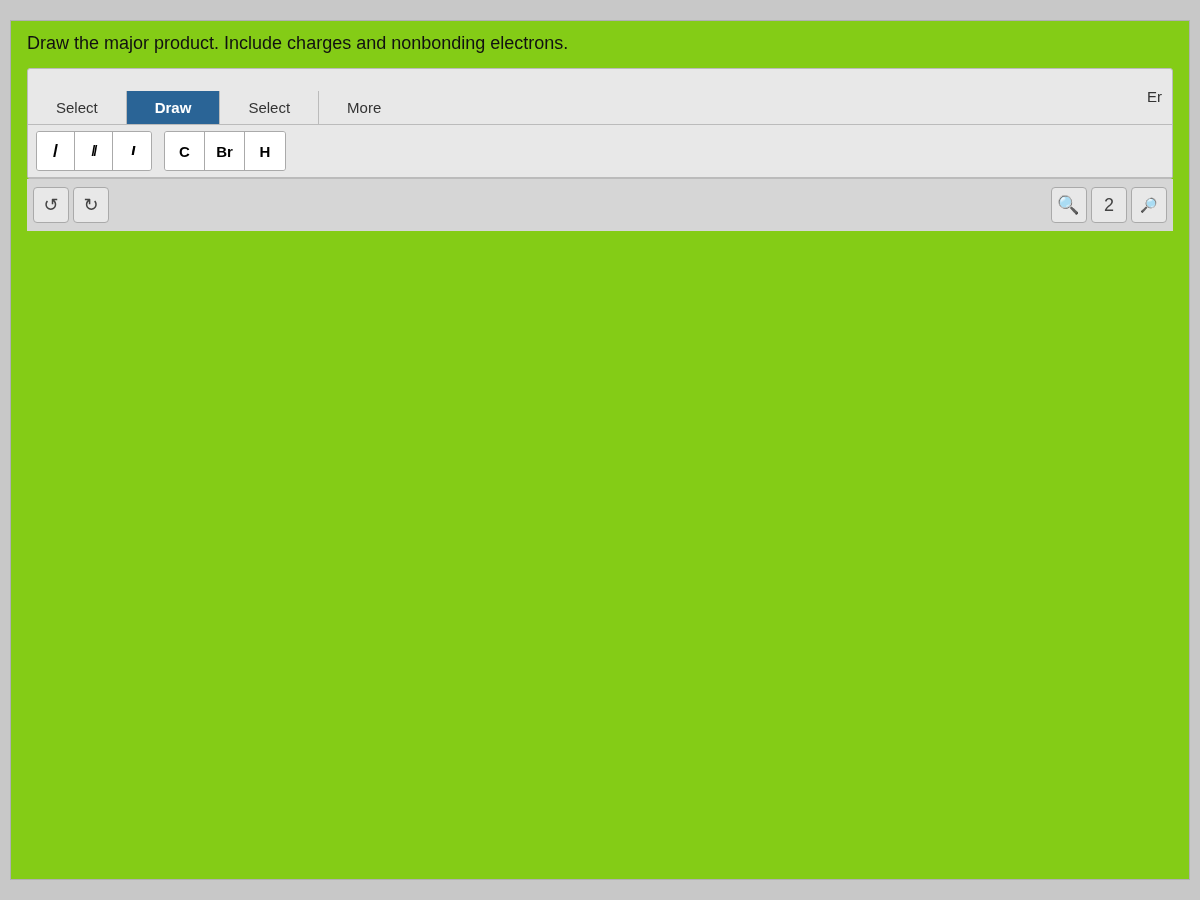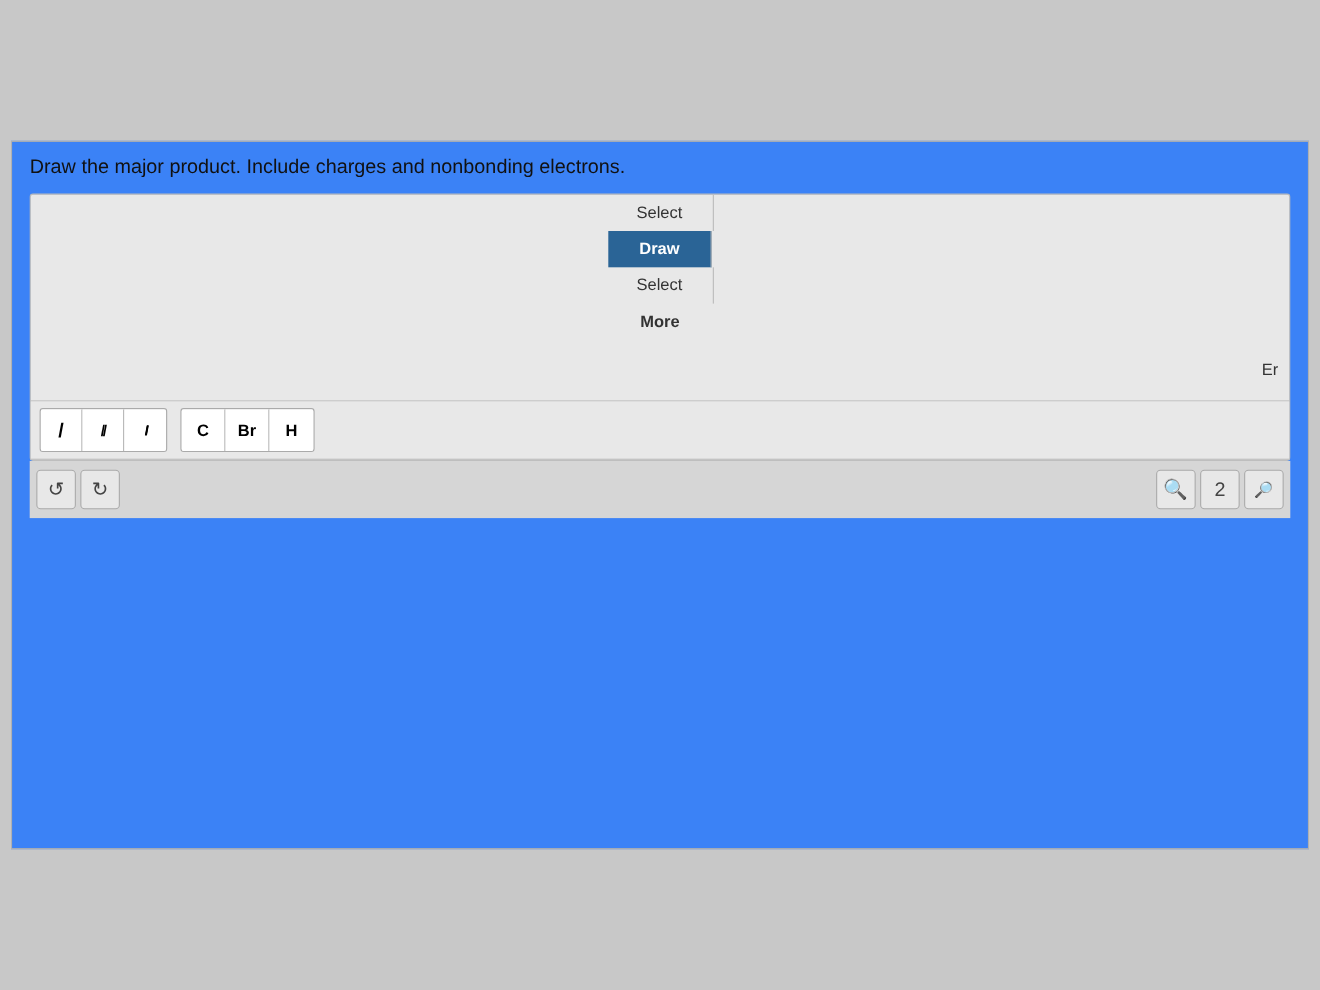--- a/index.html
+++ b/index.html
@@ -10,23 +10,23 @@
       width: 1200px;
       height: 900px;
       overflow: hidden;
       display: flex;
       flex-direction: column;
       align-items: center;
       justify-content: center;
     }
 
     .outer-container {
-      background: #3b82f6;
+      background: #84cc16;
       width: 1180px;
-      height: 644px;
+      height: 860px;
       border: 1px solid #b0b0b0;
       display: flex;
       flex-direction: column;
       padding: 12px 16px;
     }
 
     .instruction {
       font-size: 18px;
       font-weight: 500;
       color: #111;
@@ -36,22 +36,22 @@
     .tool-panel {
       background: #e8e8e8;
       border: 1px solid #bbb;
       border-radius: 3px;
       display: flex;
       flex-direction: column;
     }
 
     .toolbar-top {
       display: flex;
-      flex-direction: column;
-      align-items: center;
+      flex-direction: row;
+      align-items: flex-end;
       border-bottom: 1px solid #bbb;
     }
 
     .tab-btn {
       padding: 8px 28px;
       font-size: 15px;
       cursor: pointer;
       border: none;
       background: transparent;
       color: #333;
@@ -61,21 +61,20 @@
     }
 
     .tab-btn.active {
       background: #2a6496;
       color: #fff;
       font-weight: bold;
     }
 
     .tab-btn-last {
       border-right: none;
-      font-weight: bold;
     }
 
     .tab-er {
       padding: 19px 10px;
       font-size: 15px;
       color: #333;
       margin-left: auto;
       background: transparent;
       border: none;
     }

